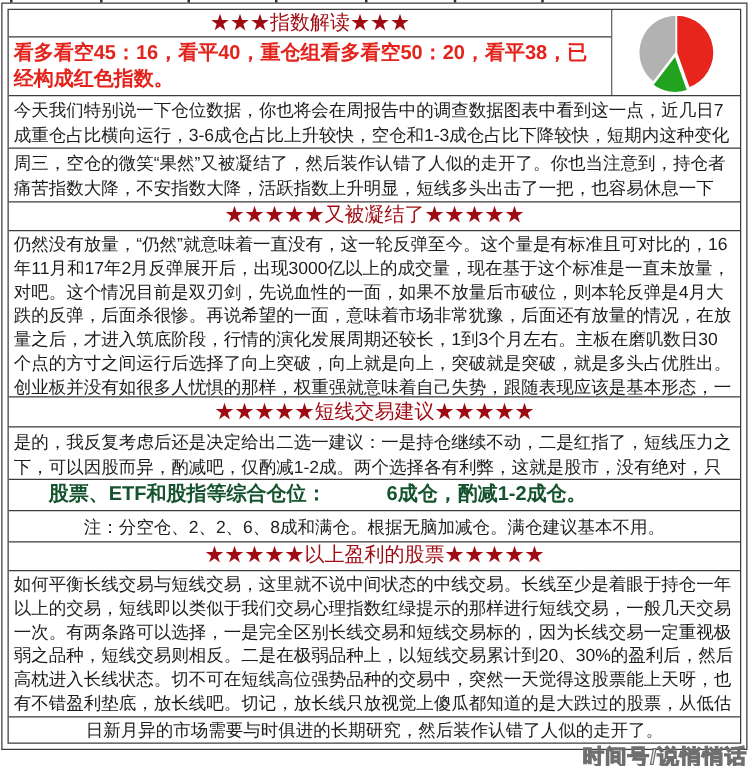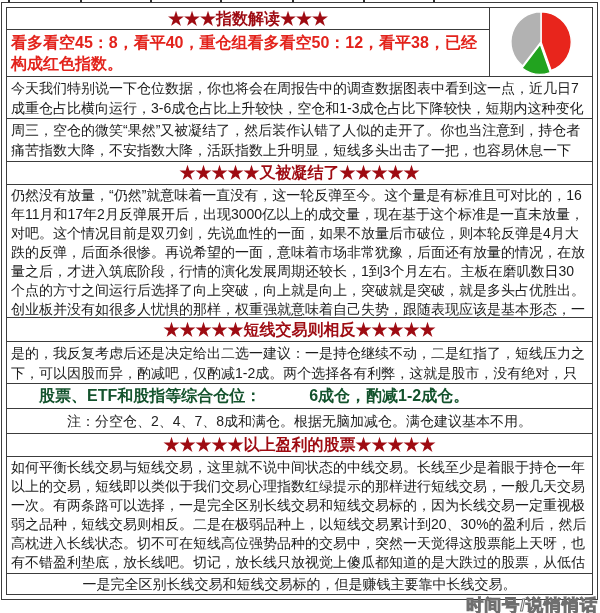--- a/index.html
+++ b/index.html
@@ -25,21 +25,21 @@
     background: #fff;
     display: flex; flex-direction: column;
   }
   .row { border-top: 1px solid #3c3c3c; overflow: hidden; flex-shrink: 0; }
   .row.first { border-top: none; }
 
   .header-row { display: flex; height: 68px; }
   .header-left { flex: 1; border-right: 1px solid #3c3c3c; display: flex; flex-direction: column; min-width: 0; }
   .title-line { height: 22px; line-height: 22px; border-bottom: 1px solid #3c3c3c; }
   .sec-title {
-    color: #9e0b12; font-weight: bold; font-size: 16px;
+    color: #9e0b12; font-weight: normal; font-size: 16px;
     text-align: center; white-space: nowrap; overflow: hidden;
   }
   .red-summary {
     color: #e3231c; font-weight: bold; font-size: 16px;
     line-height: 21px; padding: 2px 4px 0 4px; flex: 1; overflow: hidden;
   }
   .pie-cell { width: 102px; display: flex; align-items: center; justify-content: center; background: #fff; }
 
   .para { font-size: 14px; line-height: 20px; padding: 1px 4px; color: #1c1c1c; }
   .h-p1 { height: 42px; }
@@ -80,49 +80,49 @@
 <div class="tick" style="left:292px"></div>
 <div class="tick" style="left:363px"></div>
 <div class="tick" style="left:433px"></div>
 
 <div class="outer">
   <div class="table">
 
     <div class="row first header-row">
       <div class="header-left">
         <div class="sec-title title-line">★★★指数解读★★★</div>
-        <div class="red-summary">看多看空45：8，看平40，重仓组看多看空50：12，看平38，已经构成红色指数。</div>
+        <div class="red-summary">看多看空45：16，看平40，重仓组看多看空50：20，看平38，已经构成红色指数。</div>
       </div>
       <div class="pie-cell">
         <svg width="66" height="66" viewBox="0 0 70 70">
           <path class="slice" d="M35,35 L35,3 A32,32 0 0 1 45.7,65.2 Z" fill="#e8251c"></path>
           <path class="slice" d="M35,35 L45.7,65.2 A32,32 0 0 1 15.6,60.4 Z" transform="translate(-0.8,2.2)" fill="#22a31f"></path>
           <path class="slice" d="M35,35 L15.6,60.4 A32,32 0 0 1 35,3 Z" fill="#b2b2b2"></path>
         </svg>
       </div>
     </div>
 
     <div class="row para h-p1">今天我们特别说一下仓位数据，你也将会在周报告中的调查数据图表中看到这一点，近几日7成重仓占比横向运行，3-6成仓占比上升较快，空仓和1-3成仓占比下降较快，短期内这种变化已到各自高位</div>
 
     <div class="row para h-p2">周三，空仓的微笑“果然”又被凝结了，然后装作认错了人似的走开了。你也当注意到，持仓者痛苦指数大降，不安指数大降，活跃指数上升明显，短线多头出击了一把，也容易休息一下下。</div>
 
     <div class="row sec-title h-t2">★★★★★又被凝结了★★★★★</div>
 
     <div class="row para h-p3">仍然没有放量，“仍然”就意味着一直没有，这一轮反弹至今。这个量是有标准且可对比的，16年11月和17年2月反弹展开后，出现3000亿以上的成交量，现在基于这个标准是一直未放量，对吧。这个情况目前是双刃剑，先说血性的一面，如果不放量后市破位，则本轮反弹是4月大跌的反弹，后面杀很惨。再说希望的一面，意味着市场非常犹豫，后面还有放量的情况，在放量之后，才进入筑底阶段，行情的演化发展周期还较长，1到3个月左右。主板在磨叽数日30个点的方寸之间运行后选择了向上突破，向上就是向上，突破就是突破，就是多头占优胜出。创业板并没有如很多人忧惧的那样，权重强就意味着自己失势，跟随表现应该是基本形态，一直到趋势上明确的破位出现之前，皆当同理。</div>
 
-    <div class="row sec-title h-t3">★★★★★短线交易则相反★★★★★</div>
+    <div class="row sec-title h-t3">★★★★★短线交易建议★★★★★</div>
 
     <div class="row para h-p4">是的，我反复考虑后还是决定给出二选一建议：一是持仓继续不动，二是红指了，短线压力之下，可以因股而异，酌减吧，仅酌减1-2成。两个选择各有利弊，这就是股市，没有绝对，只有模糊正确。</div>
 
     <div class="row advice h-adv">股票、ETF和股指等综合仓位：　　　6成仓，酌减1-2成仓。</div>
 
-    <div class="row note h-note">注：分空仓、2、4、7、8成和满仓。根据无脑加减仓。满仓建议基本不用。</div>
+    <div class="row note h-note">注：分空仓、2、2、6、8成和满仓。根据无脑加减仓。满仓建议基本不用。</div>
 
     <div class="row sec-title h-t4">★★★★★以上盈利的股票★★★★★</div>
 
     <div class="row para h-p5">如何平衡长线交易与短线交易，这里就不说中间状态的中线交易。长线至少是着眼于持仓一年以上的交易，短线即以类似于我们交易心理指数红绿提示的那样进行短线交易，一般几天交易一次。有两条路可以选择，一是完全区别长线交易和短线交易标的，因为长线交易一定重视极弱之品种，短线交易则相反。二是在极弱品种上，以短线交易累计到20、30%的盈利后，然后高枕进入长线状态。切不可在短线高位强势品种的交易中，突然一天觉得这股票能上天呀，也有不错盈利垫底，放长线吧。切记，放长线只放视觉上傻瓜都知道的是大跌过的股票，从低估到高估，有200%以上盈利的股票。</div>
 
-    <div class="row footer h-foot">一是完全区别长线交易和短线交易标的，但是赚钱主要靠中长线交易。</div>
+    <div class="row footer h-foot">日新月异的市场需要与时俱进的长期研究，然后装作认错了人似的走开了。</div>
 
   </div>
 </div>
 
 <div class="watermark">时间号/说悄悄话</div>
 
 </body></html>

